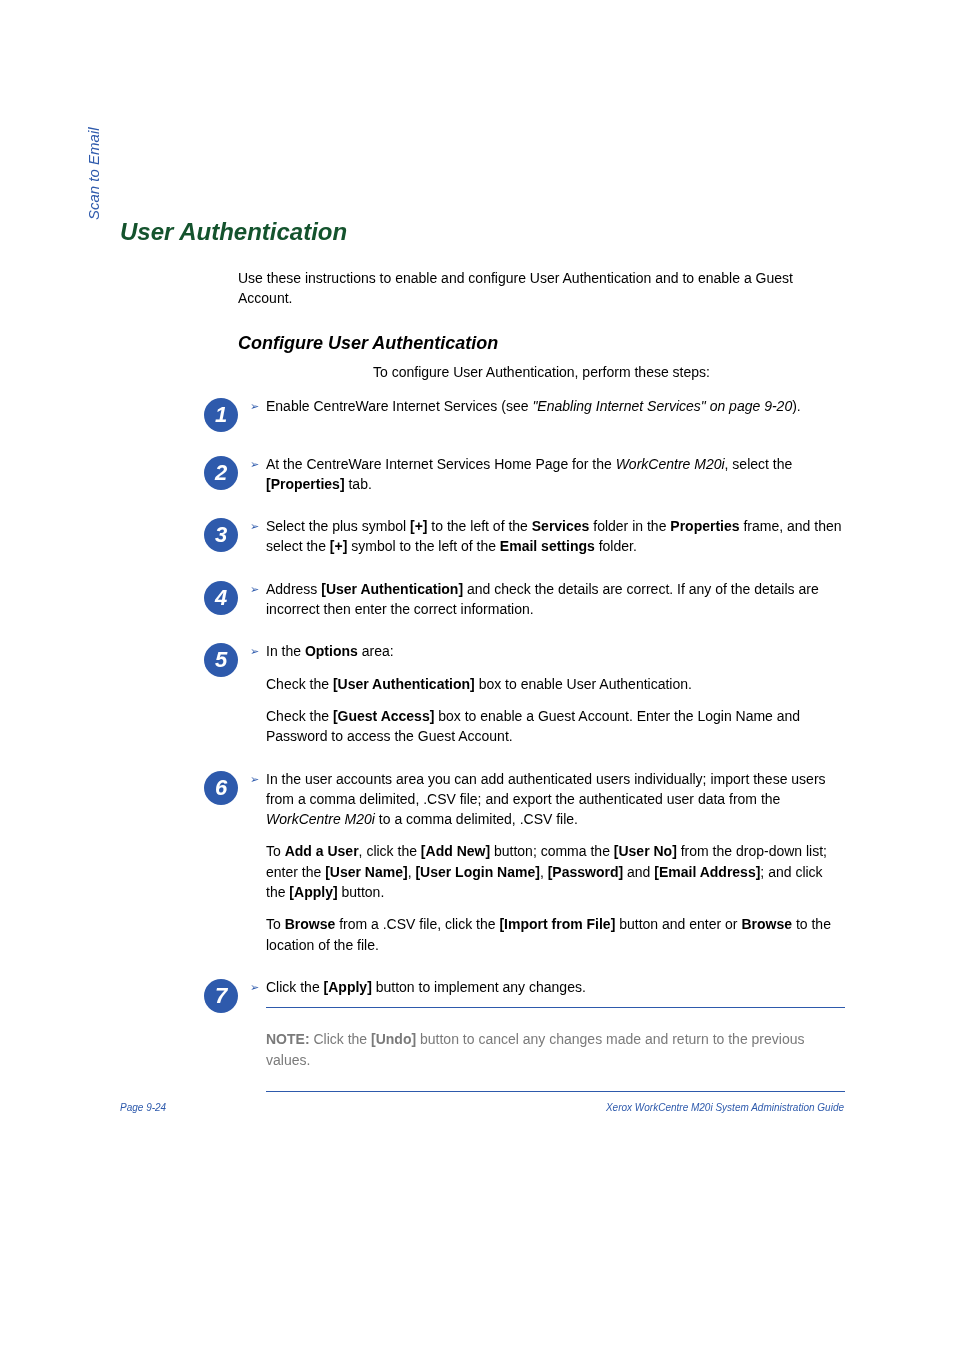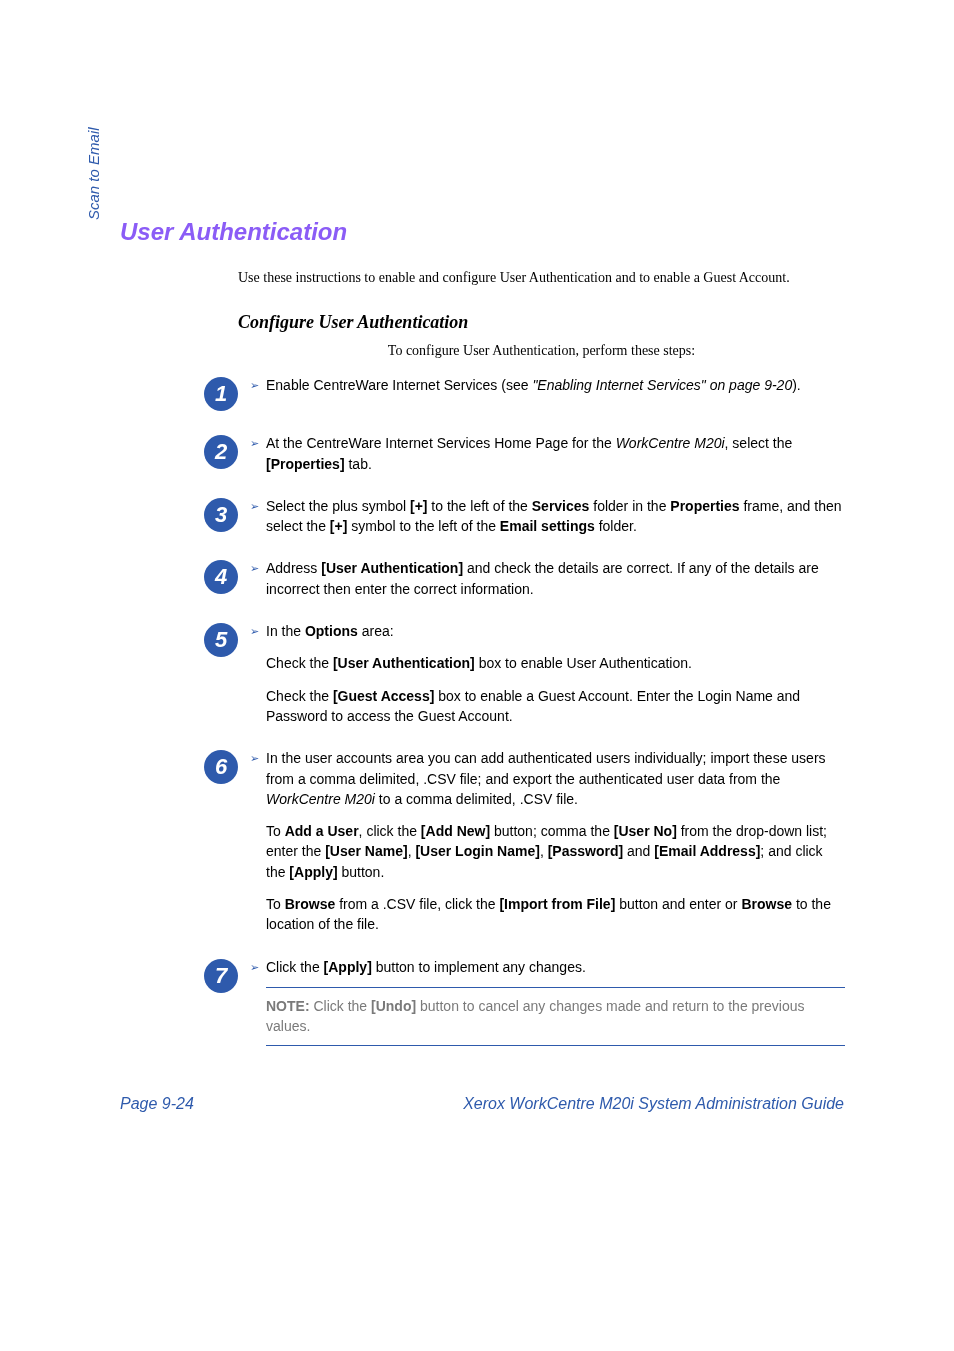--- a/index.html
+++ b/index.html
@@ -28,29 +28,28 @@
     font-size: 15px;
     white-space: nowrap;
   }
   .content {
     position: absolute;
     left: 120px;
     top: 218px;
     width: 725px;
   }
   h1.title {
-    color: #8b5cf6;
+    color: #14532d;
     font-style: italic;
     font-weight: bold;
     font-size: 24px;
     margin: 0 0 22px 0;
   }
   .body-block {
     margin-left: 118px;
-    font-family: Liberation Serif, serif;
   }
   .intro {
     margin: 0 0 24px 0;
     line-height: 1.45;
   }
   h2.subhead {
     font-style: italic;
     font-weight: bold;
     font-size: 18px;
     margin: 0 0 10px 0;
@@ -107,34 +106,34 @@
     flex: 1;
   }
   .para {
     margin: 12px 0 0 16px;
     line-height: 1.45;
   }
   .note-box {
     margin: 10px 0 0 16px;
     border-top: 1.5px solid #2e5aac;
     border-bottom: 1.5px solid #2e5aac;
-    padding: 8px 0;
+    padding: 21px 0;
     color: #7a7a7a;
     line-height: 1.45;
   }
   .footer {
     position: absolute;
     left: 120px;
     right: 110px;
     bottom: 238px;
     display: flex;
     justify-content: space-between;
     color: #2e5aac;
     font-style: italic;
-    font-size: 16px;
+    font-size: 10px;
   }
   b { font-weight: bold; }
   i { font-style: italic; }
 </style>
 </head>
 <body>
 
 <div class="page">
 
   <div class="sidebar">Scan to Email</div>

